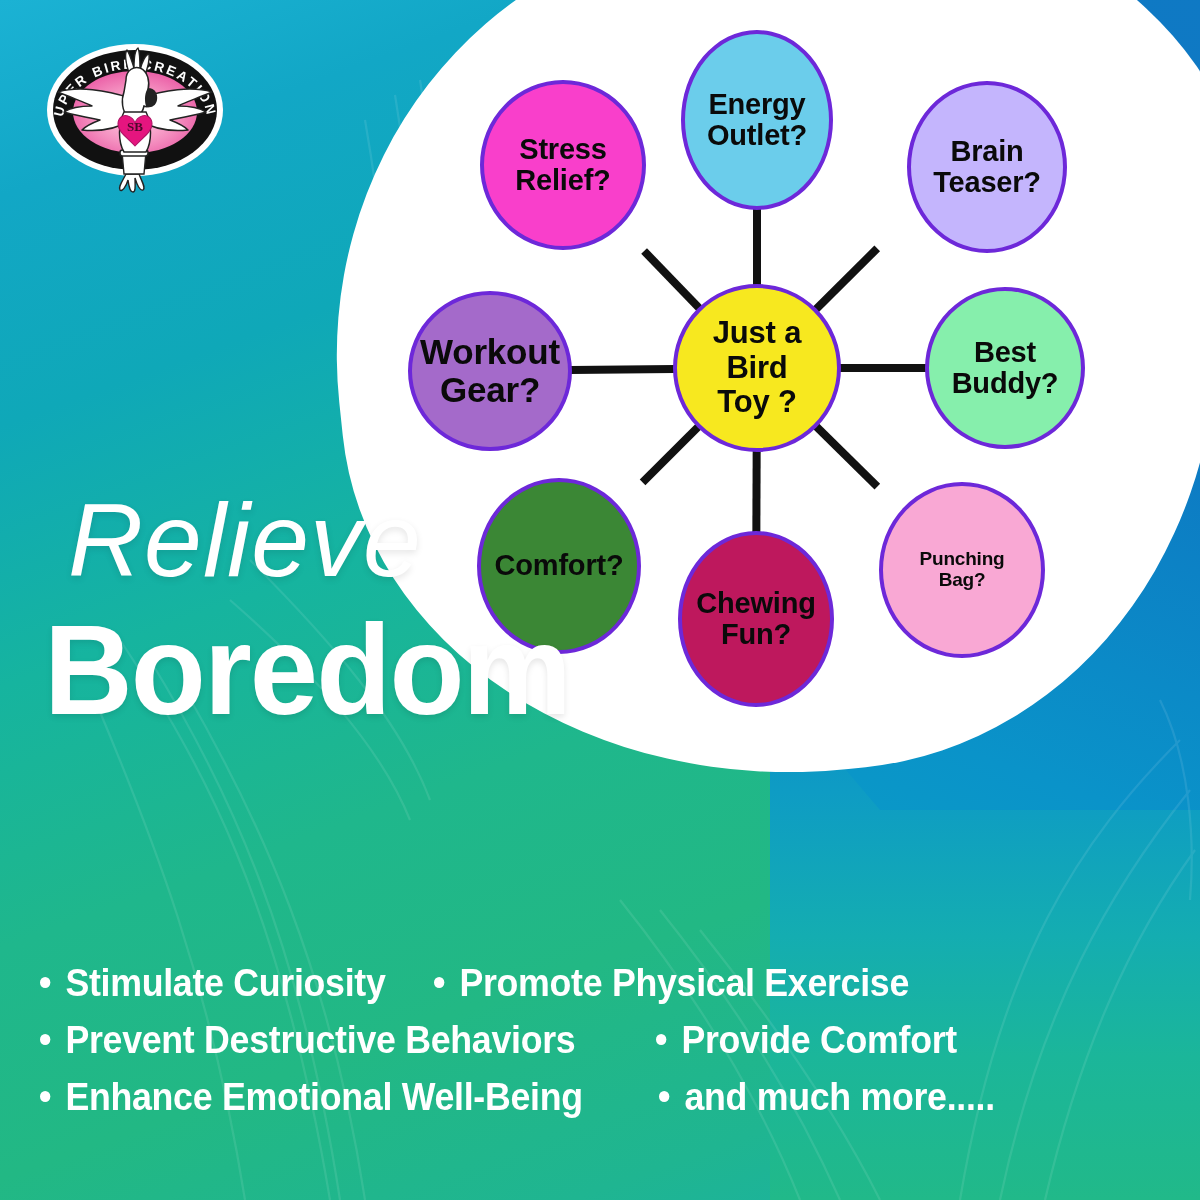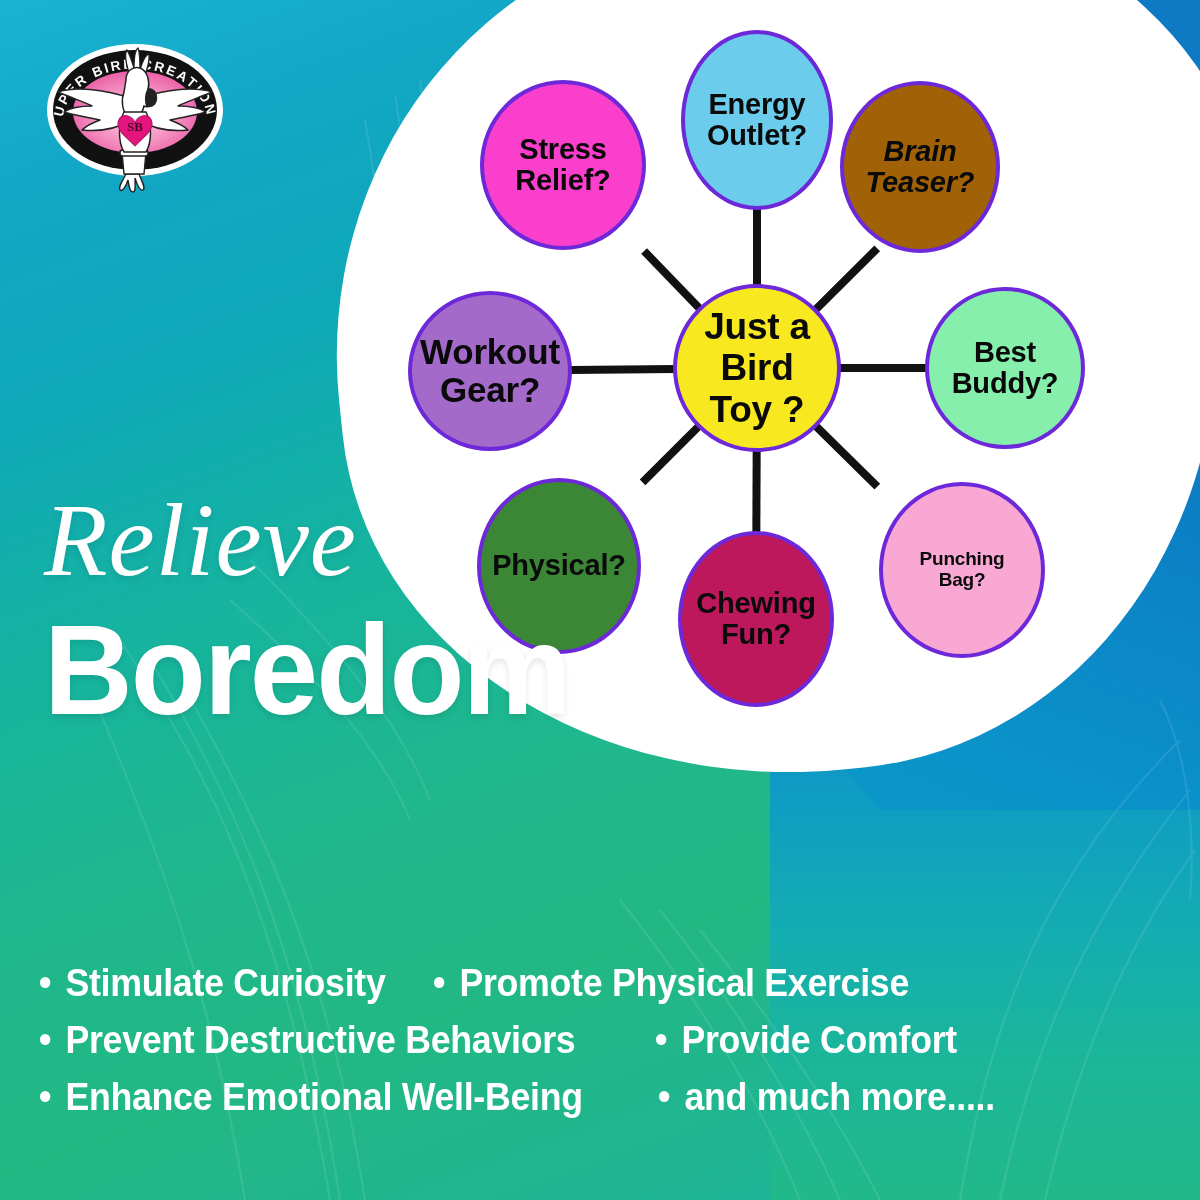--- a/index.html
+++ b/index.html
@@ -95,45 +95,46 @@
     align-items: center;
     justify-content: center;
     text-align: center;
     color: #0a0a0a;
     font-weight: bold;
     line-height: 1.08;
     box-sizing: border-box;
     letter-spacing: -0.2px;
   }
   .node.center {
-    font-size: 37px;
+    font-size: 31px;
     line-height: 1.12;
   }
   
   .headline {
     position: absolute;
     left: 44px;
     top: 482px;
     width: 700px;
     color: #ffffff;
   }
   .hl-toys {
     font-size: 132px;
     font-weight: bold;
     line-height: 0.92;
     letter-spacing: -2px;
     text-shadow: 0 3px 7px rgba(0,0,0,0.10);
   }
   .hl-relieve {
-    font-family: Liberation Serif, serif;
+    font-family: Liberation Sans, sans-serif;
     font-style: italic;
     font-size: 104px;
     font-weight: normal;
     line-height: 1.0;
     margin-top: 6px;
+    margin-left: 24px;
     letter-spacing: 1px;
     text-shadow: 0 3px 7px rgba(0,0,0,0.10);
   }
   .hl-boredom {
     font-size: 128px;
     font-weight: bold;
     line-height: 0.94;
     letter-spacing: -2px;
     margin-top: 18px;
     transform: scaleX(0.96);
@@ -274,34 +275,34 @@
           <line x1="675.0051756240781" y1="368.9212901615272" x2="570.888538251901" y2="370.09114001964156"></line>
         </g>
     </svg>
     <div id="node-layer">
         <div class="node" style="left: 480px; top: 80px; width: 166px; height: 170px; background: rgb(249, 63, 203); font-size: 29px;">
           <span>Stress<br>Relief?</span>
         </div>
         <div class="node" style="left: 681px; top: 30px; width: 152px; height: 180px; background: rgb(107, 205, 235); font-size: 29px;">
           <span>Energy<br>Outlet?</span>
         </div>
-        <div class="node" style="left: 840px; top: 81px; width: 160px; height: 172px; background: #a16207; font-size: 29px; font-style: italic;">
+        <div class="node" style="left: 907px; top: 81px; width: 160px; height: 172px; background: #c4b5fd; font-size: 29px;">
           <span>Brain<br>Teaser?</span>
         </div>
         <div class="node" style="left: 925px; top: 287px; width: 160px; height: 162px; background: #86efac; font-size: 29px;">
           <span>Best<br>Buddy?</span>
         </div>
         <div class="node" style="left: 879px; top: 482px; width: 166px; height: 176px; background: #f9a8d4; font-size: 19px;">
           <span>Punching<br>Bag?</span>
         </div>
         <div class="node" style="left: 678px; top: 531px; width: 156px; height: 176px; background: #be185d; font-size: 29px;">
           <span>Chewing<br>Fun?</span>
         </div>
         <div class="node" style="left: 477px; top: 478px; width: 164px; height: 176px; background: rgb(59, 135, 53); font-size: 29px;">
-          <span>Physical?</span>
+          <span>Comfort?</span>
         </div>
         <div class="node" style="left: 408px; top: 291px; width: 164px; height: 160px; background: rgb(164, 106, 202); font-size: 35px;">
           <span>Workout<br>Gear?</span>
         </div>
         <div class="node center" style="left: 673px; top: 284px; width: 168px; height: 168px; background: rgb(247, 232, 31);">
           <span>Just a<br>Bird<br>Toy ?</span>
         </div>
       </div>
   </div>
 

